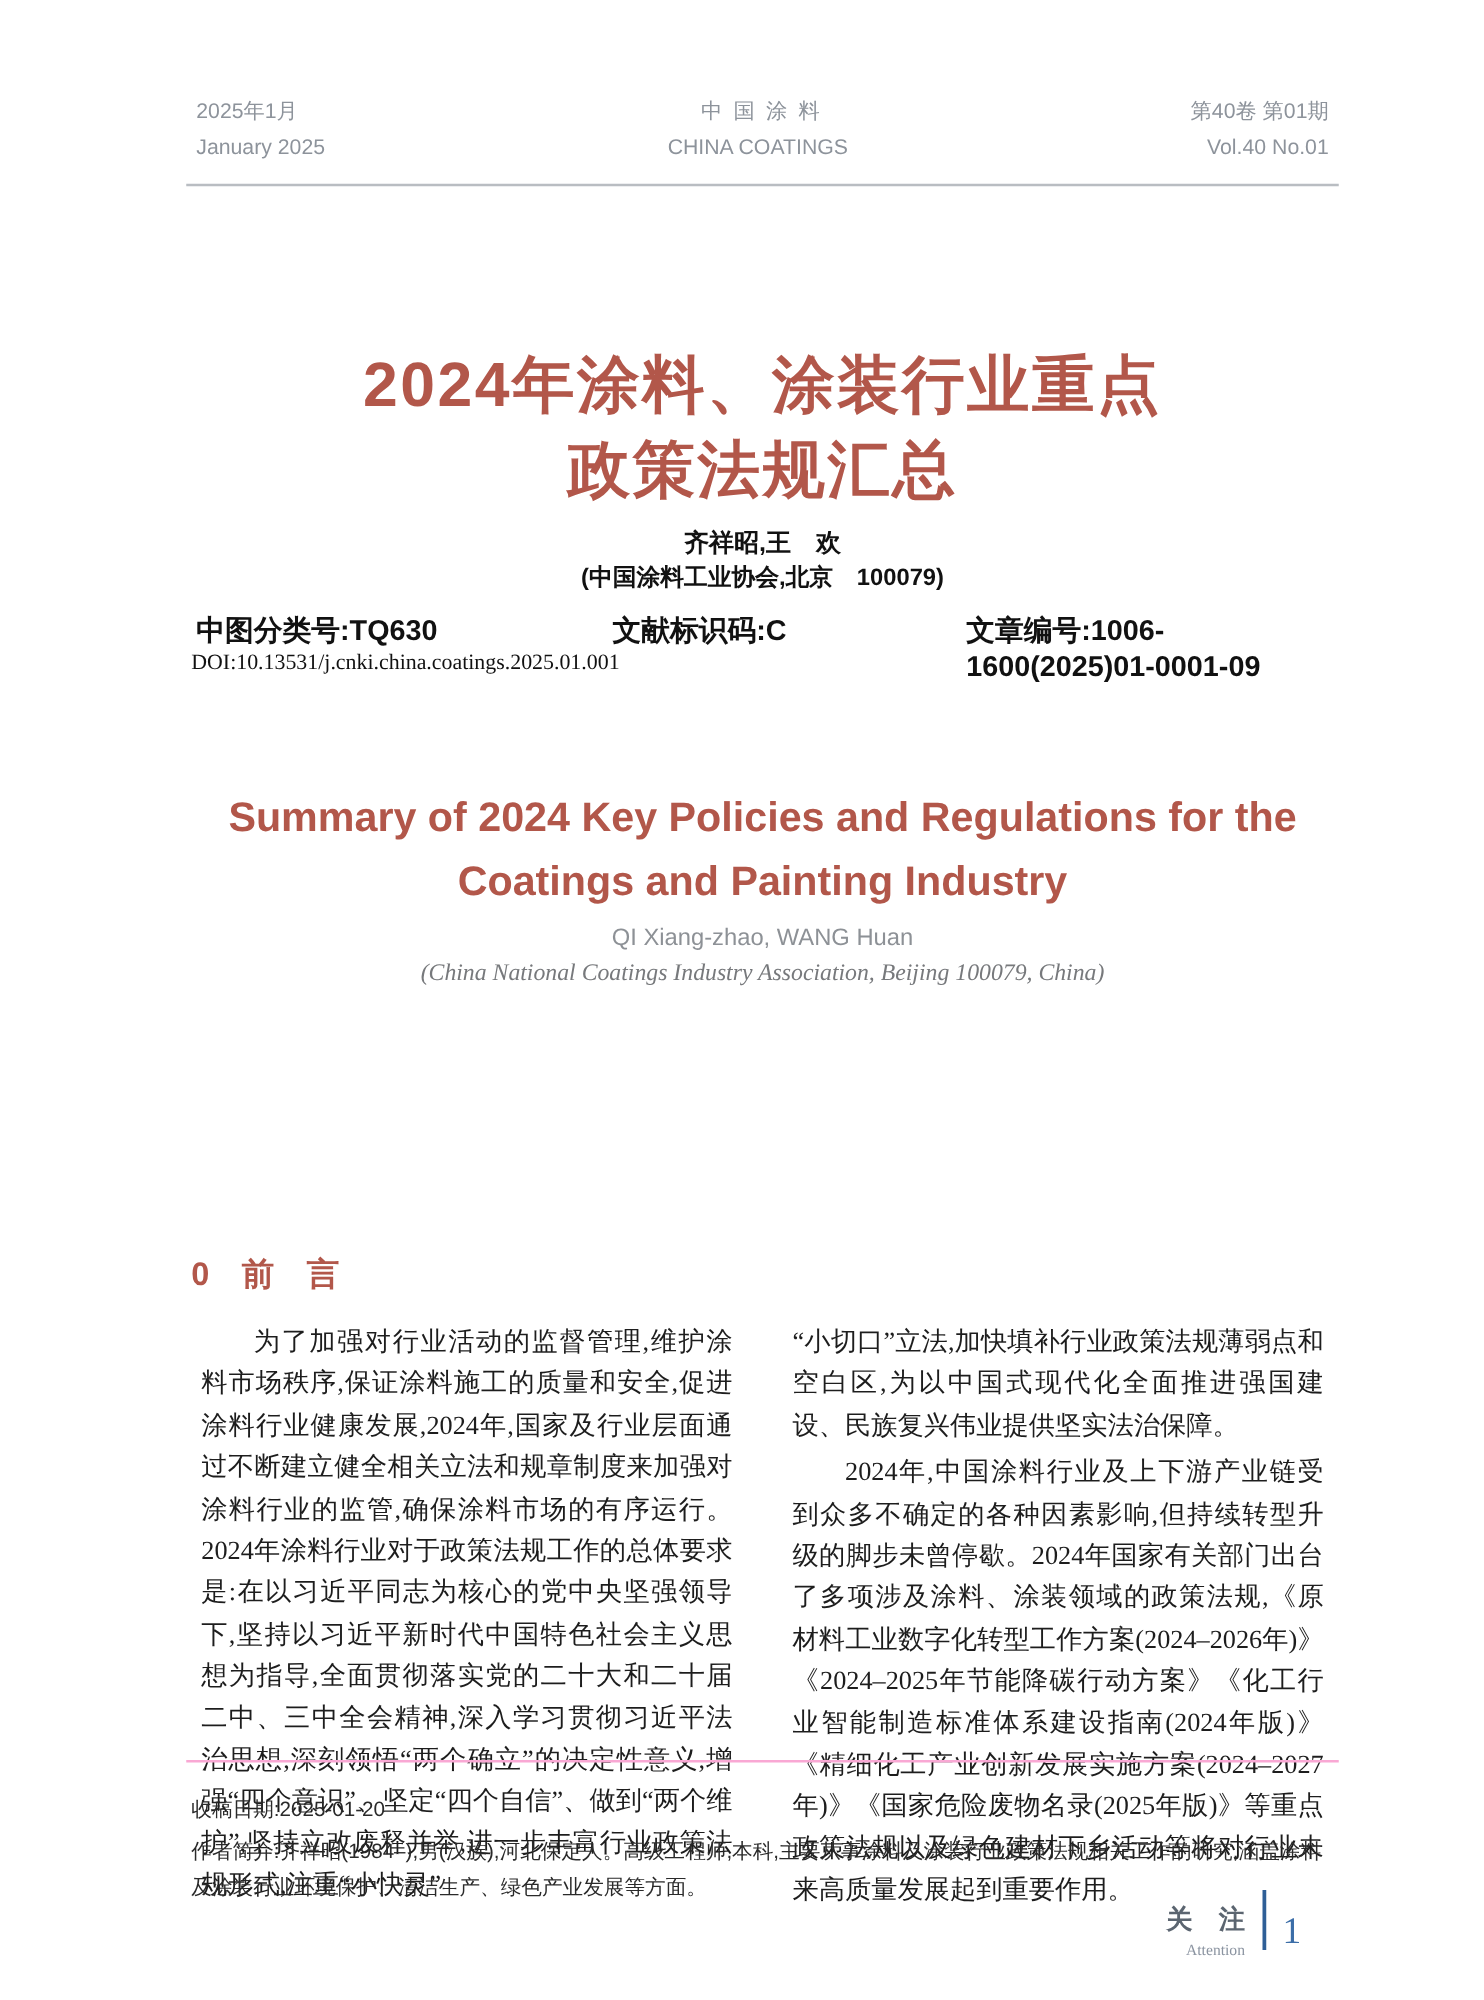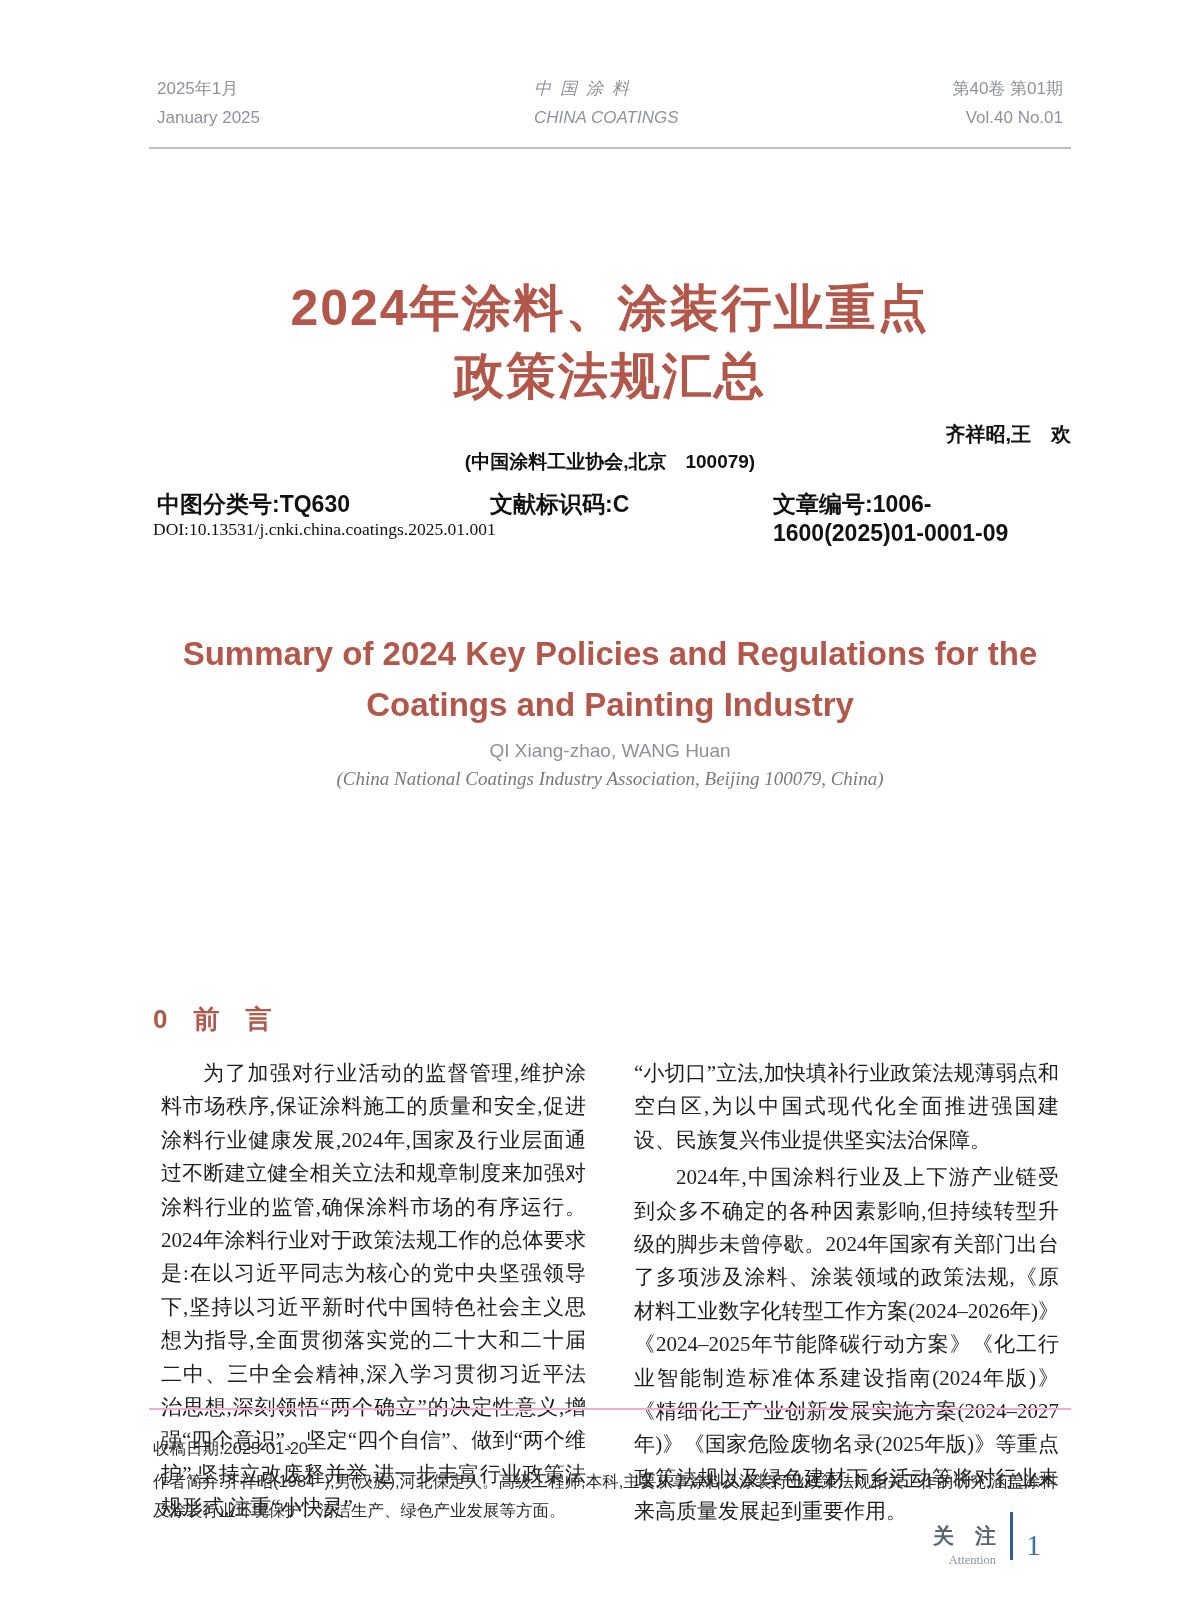--- a/index.html
+++ b/index.html
@@ -23,32 +23,32 @@
     color:var(--ink);
   }
   
   .hdr{
     position:absolute;top:52px;left:133px;width:922px;
     display:flex;justify-content:space-between;align-items:flex-end;
     padding-bottom:9px;border-bottom:2px solid var(--rule-gray);
     font-family:"Liberation Sans","DejaVu Sans",sans-serif;
     font-size:17px;line-height:25px;color:var(--hdr-gray);
   }
-  .hdr-col.center{text-align:left;font-style:italic;}
+  .hdr-col.center{text-align:center;}
   .hdr-col.right{text-align:right;}
   .spaced-cn{letter-spacing:9px;margin-right:-9px;}
   
   .title-cn{
     position:absolute;top:256px;left:133px;width:922px;
     text-align:center;color:var(--red);
     font-family:"Liberation Sans","DejaVu Sans",sans-serif;
     font-weight:bold;font-size:50px;line-height:64px;letter-spacing:2px;
   }
   .authors-cn{
-    position:absolute;top:405px;left:133px;width:922px;text-align:right;
+    position:absolute;top:405px;left:133px;width:922px;text-align:center;
     font-family:"Liberation Sans","DejaVu Sans",sans-serif;
     font-weight:bold;font-size:20px;color:#111;
   }
   .affil-cn{
     position:absolute;top:433px;left:133px;width:922px;text-align:center;
     font-family:"Liberation Sans","DejaVu Sans",sans-serif;
     font-weight:bold;font-size:19px;color:#111;
   }
   
   .meta-row{

